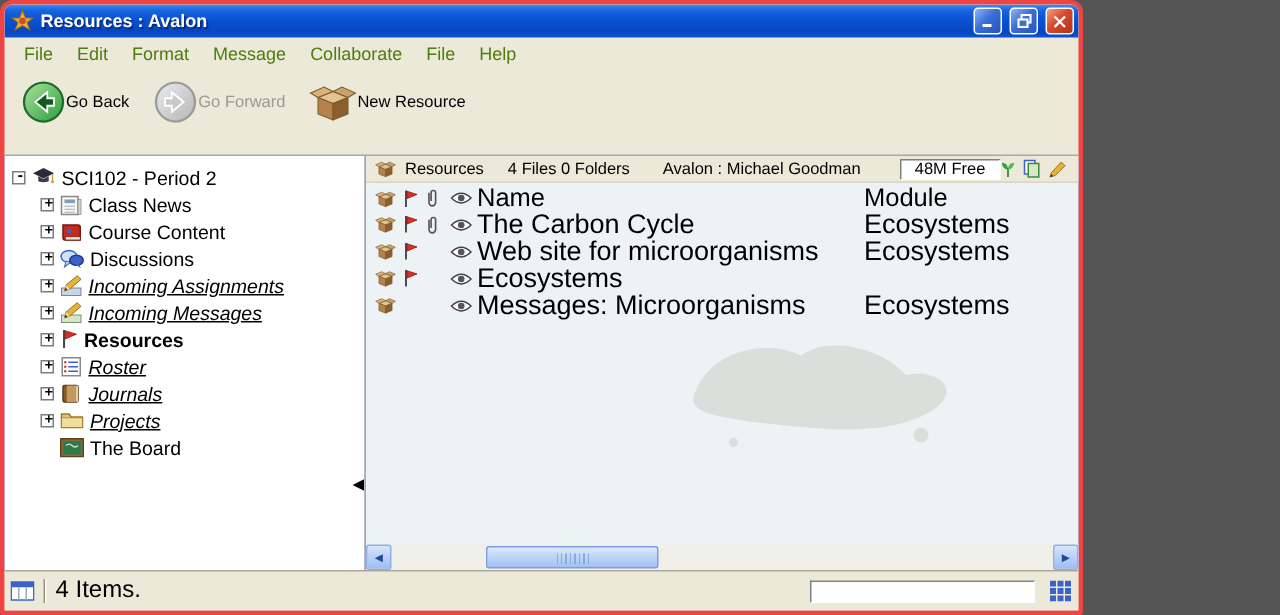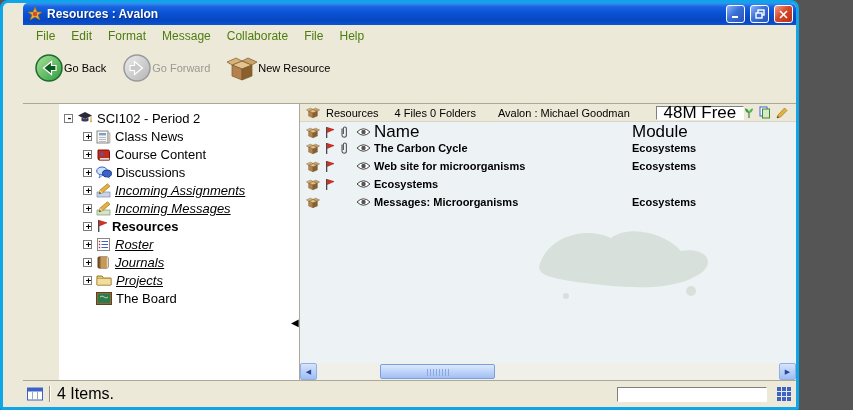--- a/index.html
+++ b/index.html
@@ -1,39 +1,39 @@
 <!DOCTYPE html>
 <html><head>
 <meta charset="utf-8">
 <style>
   html,body{margin:0;padding:0;background:#555;font-family:"Liberation Sans",sans-serif;}
   *{box-sizing:border-box;}
-  .window{width:799px;height:410px;border:3px solid #0ea5e9;border-radius:8px 8px 2px 2px;
-    background:#ece9d8;display:flex;flex-direction:column;overflow:hidden;position:relative;padding-left:20px;}
+  .window{width:722px;height:410px;border:3px solid #ef4444;border-radius:8px 8px 2px 2px;
+    background:#ece9d8;display:flex;flex-direction:column;overflow:hidden;position:relative;}
   
   .titlebar{height:22px;flex:0 0 22px;display:flex;align-items:center;gap:4px;padding:0 3px 0 4px;
     background:linear-gradient(180deg,#3d8ef5 0%,#1764e0 18%,#0a52d6 45%,#0747c0 80%,#0a52d6 100%);
     border-radius:5px 5px 0 0;}
   .titlebar .title{color:#fff;font-weight:bold;font-size:12px;text-shadow:1px 1px 1px #05297a;flex:1;
     white-space:nowrap;overflow:hidden;}
   .winbtn{width:19px;height:18px;border:1px solid #fff;border-radius:3px;display:flex;align-items:center;
     justify-content:center;margin-left:1px;}
   .winbtn.blue{background:linear-gradient(135deg,#8fb4f5 0%,#3a6fd8 45%,#2a53b8 100%);}
   .winbtn.red{background:linear-gradient(135deg,#f0a088 0%,#d6492a 45%,#b33217 100%);}
   
   .menubar{height:21px;flex:0 0 21px;display:flex;align-items:center;padding-left:5px;font-size:12px;color:#4d7c0f;}
   .menu-item{padding:2px 8px;cursor:default;}
   
   .toolbar{height:58px;flex:0 0 58px;display:flex;align-items:flex-start;padding:3px 4px 0 6px;gap:6px;
     border-bottom:1px solid #aca899;}
   .toolbtn{display:flex;flex-direction:row;align-items:center;font-size:11px;color:#000;padding:2px 5px;min-width:54px;}
   .toolbtn .ticon{height:34px;display:flex;align-items:center;justify-content:center;}
   .toolbtn.disabled{color:#9a9a95;}
   
-  .main{flex:1;display:flex;min-height:0;position:relative;background:#1d4ed8;margin-left:36px;}
+  .main{flex:1;display:flex;min-height:0;position:relative;background:#1d4ed8;}
   .tree-panel{width:240px;flex:0 0 240px;background:#fff;padding:5px 0 0 5px;overflow:hidden;font-size:13px;color:#000;}
   .tree-row{height:18px;display:flex;align-items:center;gap:4px;white-space:nowrap;}
   .tree-row.child{margin-left:19px;}
   .expander{width:9px;height:9px;flex:0 0 9px;border:1px solid #7c7c7c;background:#fff;position:relative;}
   .expander::before{position:absolute;left:0;top:-1px;width:9px;text-align:center;font:bold 9px/9px "DejaVu Sans Mono",monospace;}
   .expander.plus::before{content:"+";}
   .expander.minus::before{content:"-";}
   .expander.none{border:none;background:transparent;}
   .t-italic .lbl{font-style:italic;text-decoration:underline;}
   .t-bold .lbl{font-weight:bold;}
@@ -41,27 +41,27 @@
   .splitter-arrow{position:absolute;left:232px;top:213px;font-size:10px;color:#000;z-index:5;}
   
   .content-panel{flex:1;display:flex;flex-direction:column;background:#edf2f4;border-left:1px solid #aca899;
     position:relative;min-width:0;}
   .info-bar{height:18px;flex:0 0 18px;background:#ece9d8;display:flex;align-items:center;font-size:11px;
     color:#000;padding:0 6px;border-bottom:1px solid #d8d4c8;white-space:nowrap;}
   .info-bar .t1{margin-left:6px;}
   .info-bar .t2{margin-left:16px;}
   .info-bar .t3{margin-left:22px;}
   .inset{background:#fff;border:1px solid;border-color:#808080 #fff #fff #808080;}
-  .free-box{width:104px;height:14px;margin-left:26px;display:flex;align-items:center;justify-content:center;font-size:17px;}
+  .free-box{width:104px;height:14px;margin-left:26px;display:flex;align-items:center;justify-content:center;font-size:11px;}
   .ib-icons{margin-left:auto;display:flex;align-items:center;gap:5px;padding-right:2px;}
   .col-header{height:17px;flex:0 0 17px;display:grid;grid-template-columns:18px 14px 16px 22px 258px 1fr;
     align-items:center;padding-left:4px;font-size:17px;color:#000;}
   .rows{flex:1;position:relative;overflow:hidden;}
   .row{height:18px;display:grid;grid-template-columns:18px 14px 16px 22px 258px 1fr;align-items:center;
-    padding-left:4px;font-size:11px;color:#000;font-weight:bold;}
+    padding-left:4px;font-size:18px;color:#000;}
   .watermark{position:absolute;right:75px;bottom:48px;opacity:.4;pointer-events:none;}
   
   .hscroll{height:17px;flex:0 0 17px;background:#f0efe8;display:flex;align-items:center;position:relative;}
   .sb-btn{width:17px;height:17px;flex:0 0 17px;display:flex;align-items:center;justify-content:center;
     background:linear-gradient(180deg,#d7e4fb 0%,#b5ccf6 60%,#9fbdf2 100%);border:1px solid #8cb0e8;
     border-radius:2px;color:#24479a;font-size:7px;}
   .sb-btn.right{margin-left:auto;}
   .sb-thumb{position:absolute;left:80px;top:1px;width:115px;height:15px;border:1px solid #7a9ede;border-radius:2px;
     background:linear-gradient(180deg,#dce9fd 0%,#bcd2f8 55%,#a3c0f4 100%);}
   .sb-thumb::after{content:"";position:absolute;left:50%;top:4px;width:22px;height:7px;transform:translateX(-50%);

